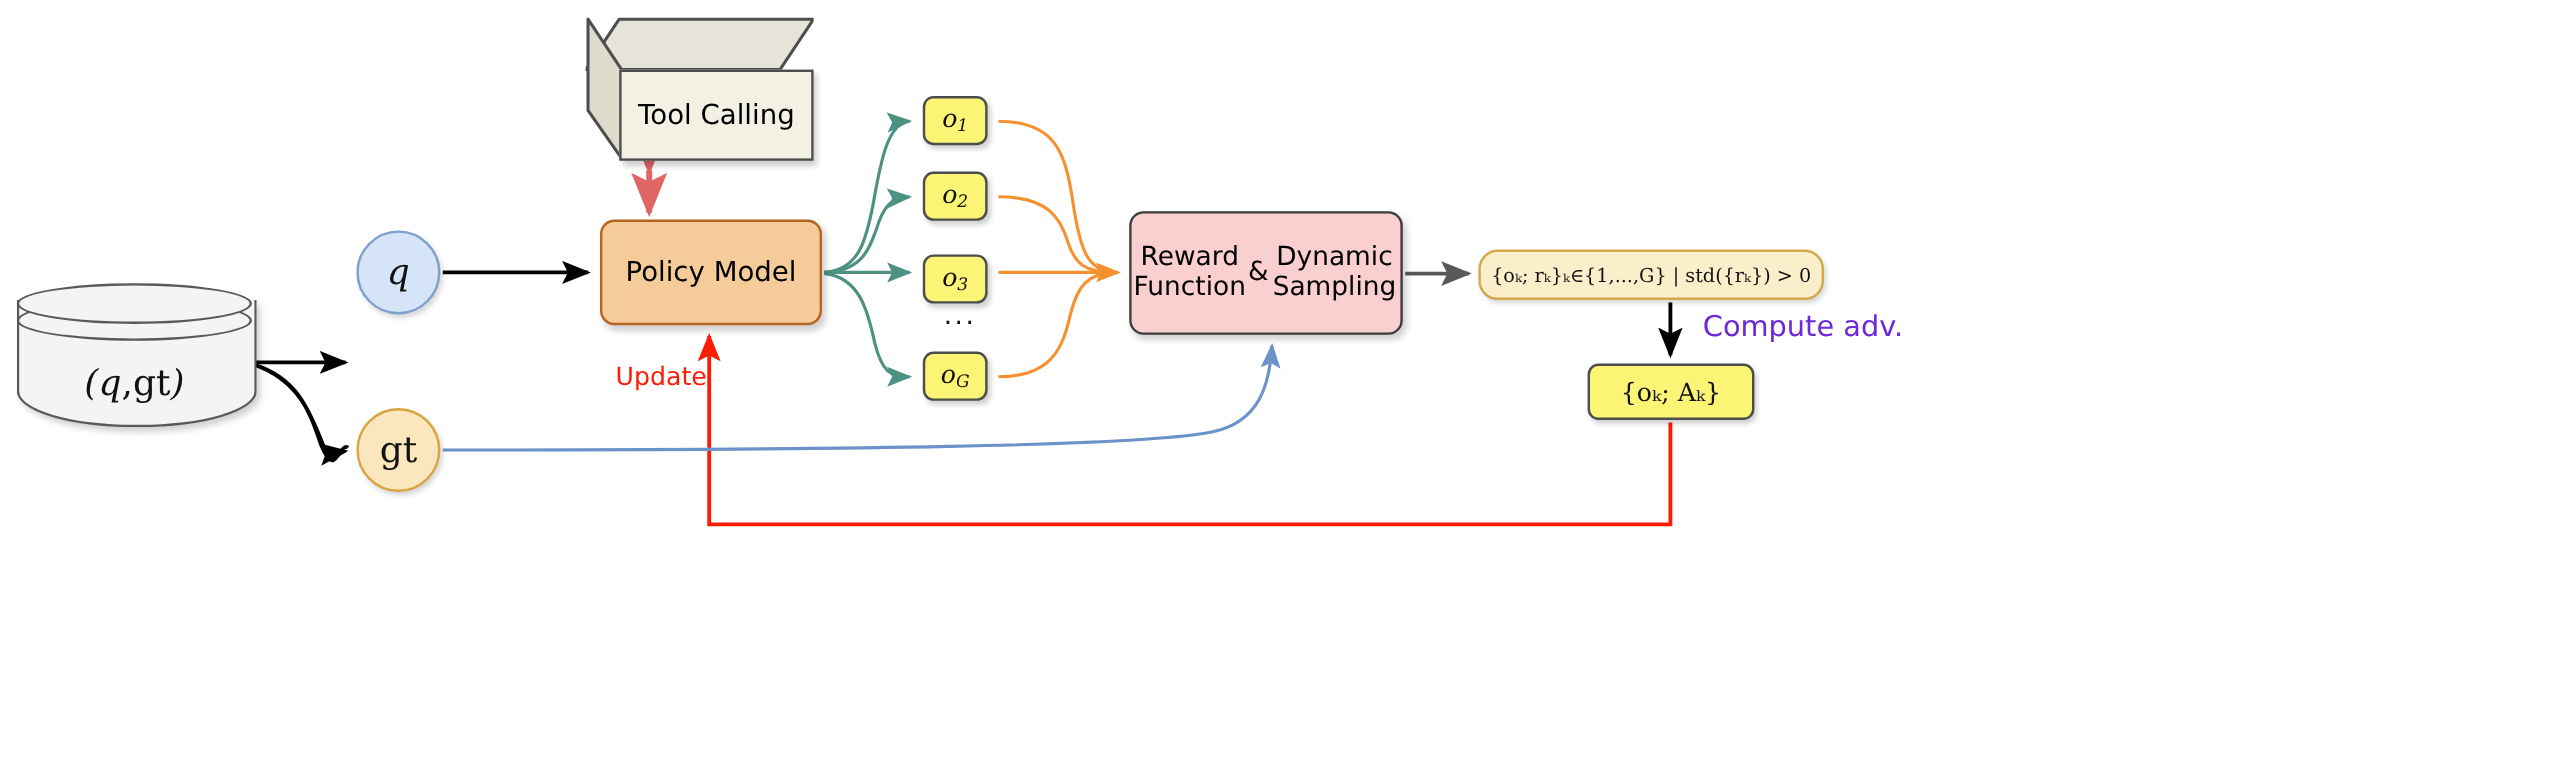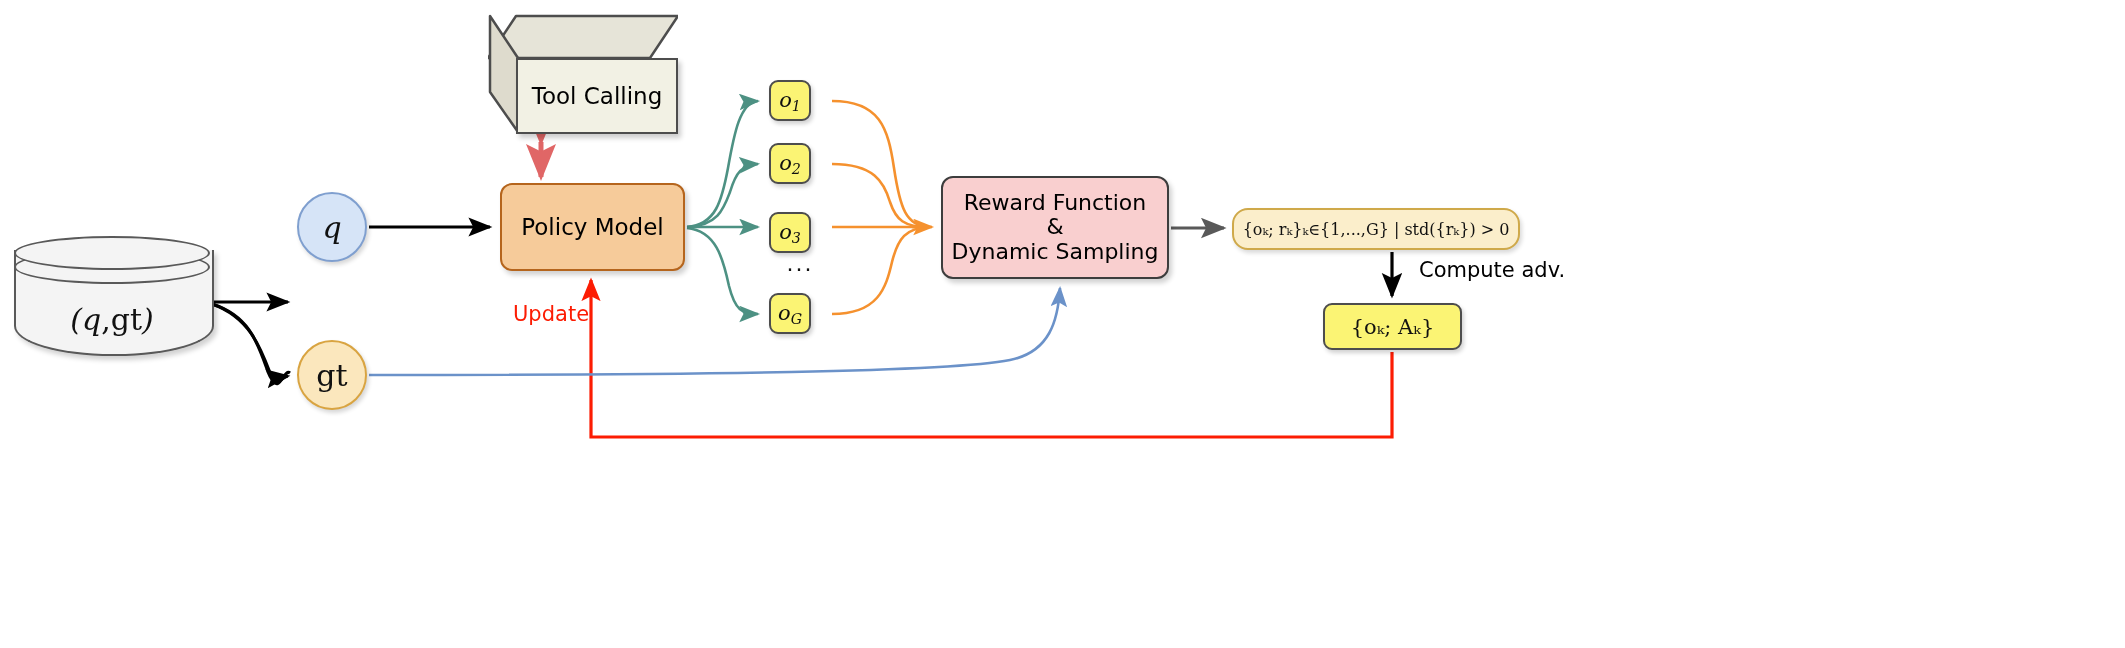--- a/index.html
+++ b/index.html
@@ -125,24 +125,23 @@
     left: 500px; top: 183px; width: 185px; height: 88px;
     background: #f6cb9a; border: 2.5px solid #b5651d;
     font-family: "DejaVu Sans", sans-serif;
     font-size: 23px; color: #000;
   }
   #reward {
     left: 941px; top: 176px; width: 228px; height: 103px;
     background: #f9cfcf; border: 2.5px solid #3d3d3d;
     font-family: "DejaVu Sans", sans-serif;
     font-size: 22px; color: #000; line-height: 1.12;
-    flex-direction: column;
   }
   .obox {
-    width: 42px; height: 41px;
+    width: 54px; height: 41px;
     background: #fbf474; border: 2.5px solid #4d4d4d;
     border-radius: 9px;
     font-family: "DejaVu Serif", serif;
     font-size: 21px; font-style: italic; color: #111;
     box-shadow: 2px 3px 4px rgba(0,0,0,0.18);
   }
   #o1 { left: 769px; top: 80px; }
   #o2 { left: 769px; top: 143px; }
   #o3 { left: 769px; top: 212px; }
   #oG { left: 769px; top: 293px; }
@@ -179,21 +178,21 @@
   #lbl-inference {
     left: 694px; top: 30px;
     font-size: 21px; color: #4d9183;
   }
   #lbl-update {
     left: 513px; top: 302px;
     font-size: 21px; color: #fc1c03;
   }
   #lbl-compute {
     left: 1419px; top: 258px;
-    font-size: 21px; color: #000000;
+    font-size: 24px; color: #6d28d9;
   }
   .sub { font-size: 0.68em; vertical-align: -0.25em; }
 </style>
 </head>
 <body>
 
 <div id="canvas">
 
   <svg id="wires" viewBox="0 0 2125 648">
     <defs>

